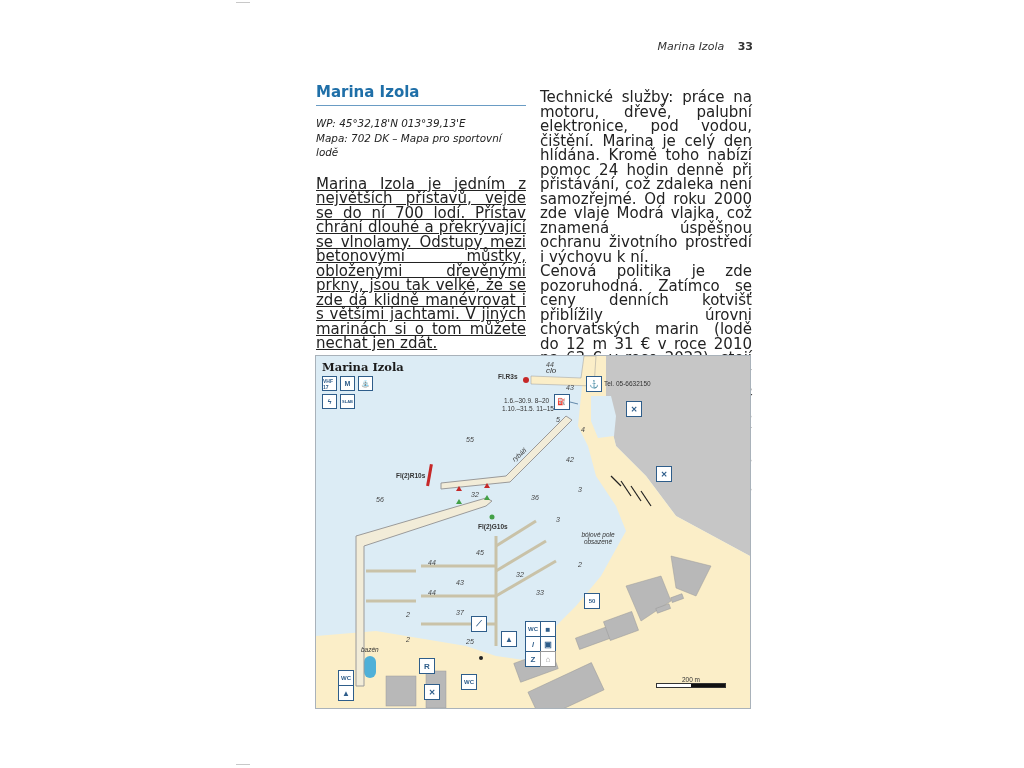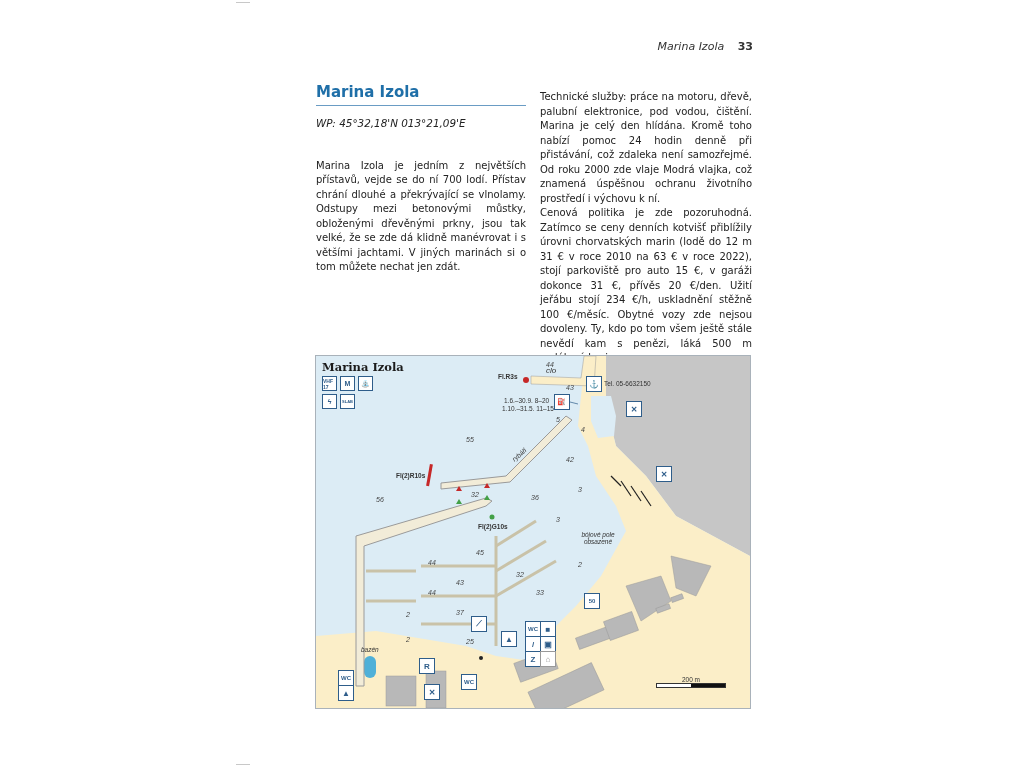--- a/index.html
+++ b/index.html
@@ -15,23 +15,23 @@
   .running-head .rh-title { font-style: italic; margin-right: 10px; }
   .running-head .rh-page { font-weight: bold; }
   .col { position: absolute; top: 83px; width: 210px; }
   .col-left { left: 316px; }
   .col-right { left: 540px; top: 90px; width: 212px; }
   .section-title {
     font-size: 15px; font-weight: bold; color: #1f6fa8; margin: 0; padding-bottom: 4px;
     border-bottom: 1.5px solid #6a9cc4;
   }
   .meta { font-style: italic; font-size: 10.4px; line-height: 14.5px; margin-top: 10px; color: #222; }
-  .body-text { font-size: 10px; line-height: 14.5px; text-align: justify; margin: 0; hyphens: manual; }
+  .body-text { font-size: 15px; line-height: 14.5px; text-align: justify; margin: 0; hyphens: manual; }
   .body-text p { margin: 0; }
-  .left-body { margin-top: 28px; }
+  .left-body { margin-top: 17px; text-decoration: underline; }
   .map-frame {
     position: absolute; left: 315px; top: 355px; width: 434px; height: 352px;
     border: 1.5px solid #a9b2ba; background: #dcecf5; overflow: hidden;
   }
   .map-frame svg { display: block; }
   .map-title {
     position: absolute; left: 6px; top: 4px; font-family: "DejaVu Serif", serif; font-weight: bold;
     font-size: 11.5px; color: #1b1b1b;
   }
   .amenity-grid { position: absolute; left: 6px; top: 20px; display: grid; grid-template-columns: repeat(3, 15px); gap: 3px; }
@@ -62,21 +62,22 @@
 <div class="crop-mark" style="left:236px; top:764px;"></div>
 
 <div class="running-head">
   <span class="rh-title">Marina Izola</span>
   <span class="rh-page">33</span>
 </div>
 
 <div class="col col-left">
   <h2 class="section-title">Marina Izola</h2>
   <div class="meta">
-    <div>WP: 45°32,18'N 013°21,09'E</div>
+    <div>WP: 45°32,18'N 013°39,13'E</div>
+    <div>Mapa: 702 DK – Mapa pro sportovní lodě</div>
   </div>
   <div class="body-text left-body">
     <p>Marina Izola je jedním z největších přístavů, vejde se do ní 700 lodí. Přístav chrání dlouhé a překrývající se vlnolamy. Odstupy mezi betonovými můstky, obloženými dřevěnými prkny, jsou tak velké, že se zde dá klidně manévrovat i s většími jachtami. V jiných marinách si o tom můžete nechat jen zdát.</p>
   </div>
 </div>
 
 <div class="col col-right">
   <div class="body-text">
     <p>Technické služby: práce na motoru, dřevě, palubní elektronice, pod vodou, čištění. Marina je celý den hlídána. Kromě toho nabízí pomoc 24 hodin denně při přistávání, což zdaleka není samozřejmé. Od roku 2000 zde vlaje Modrá vlajka, což znamená úspěšnou ochranu životního prostředí i výchovu k ní.</p>
     <p>Cenová politika je zde pozoruhodná. Zatímco se ceny denních kotvišť přiblížily úrovni chorvatských marin (lodě do 12 m 31 € v roce 2010 na 63 € v roce 2022), stojí parkoviště pro auto 15 €, v garáži dokonce 31 €, přívěs 20 €/den. Užití jeřábu stojí 234 €/h, uskladnění stěžně 100 €/měsíc. Obytné vozy zde nejsou dovoleny. Ty, kdo po tom všem ještě stále nevědí kam s penězi, láká 500 m vzdálené kasino.</p>

